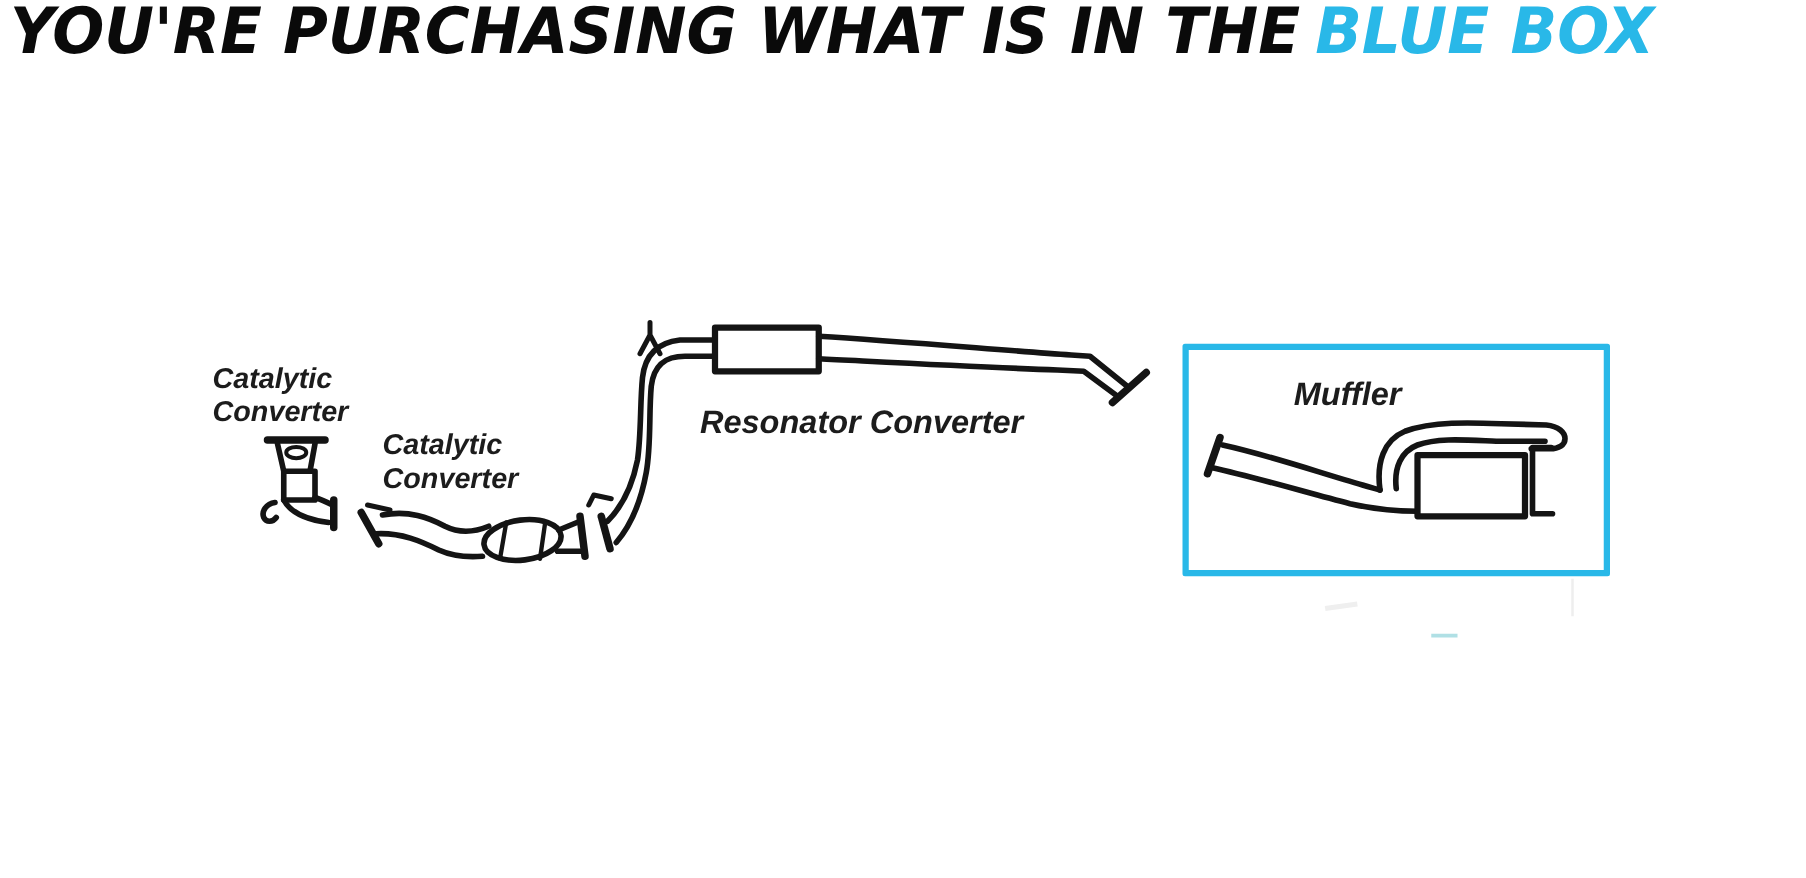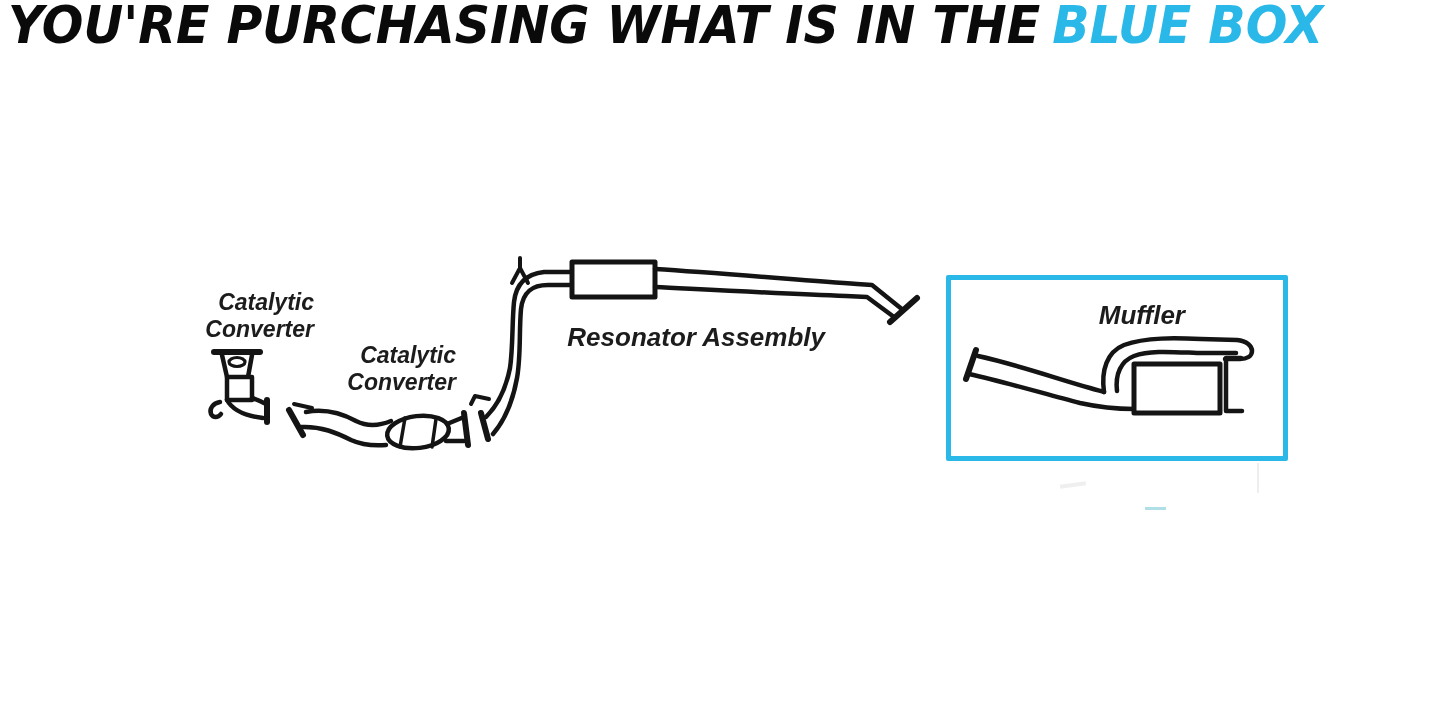--- a/index.html
+++ b/index.html
@@ -25,21 +25,21 @@
   }
   .banner .black{color:#0a0a0a;}
   .banner .blue{color:#29b8e8;margin-left:12px;}
   
   svg.diagram{position:absolute;left:0;top:0;}
   .part-label{
     position:absolute;
     color:#1c1c1c;
     font-weight:bold;
     font-style:italic;
-    text-align:right;
+    text-align:left;
   }
   .lbl-small{font-size:23px;line-height:27px;}
   .lbl-big{font-size:26px;line-height:29px;}
   #lbl-cat-front{left:170px;top:289px;width:144px;}
   #lbl-cat-rear{left:306px;top:342px;width:150px;}
   #lbl-resonator{left:560px;top:323px;width:265px;}
   #lbl-muffler{left:1035px;top:301px;width:150px;}
   
   .highlight-box{
     position:absolute;
@@ -115,21 +115,21 @@
   <div id="lbl-cat-front" class="part-label lbl-small">
     <div>Catalytic</div>
     <div>Converter</div>
   </div>
 
   <div id="lbl-cat-rear" class="part-label lbl-small">
     <div>Catalytic</div>
     <div>Converter</div>
   </div>
 
-  <div id="lbl-resonator" class="part-label lbl-big">Resonator Assembly</div>
+  <div id="lbl-resonator" class="part-label lbl-big">Resonator Converter</div>
 
   <div id="lbl-muffler" class="part-label lbl-big">Muffler</div>
 
   <div class="highlight-box"></div>
 
   <div class="artifact art-mark"></div>
   <div class="artifact art-teal"></div>
   <div class="artifact art-line"></div>
   <div class="artifact art-vline"></div>
 

